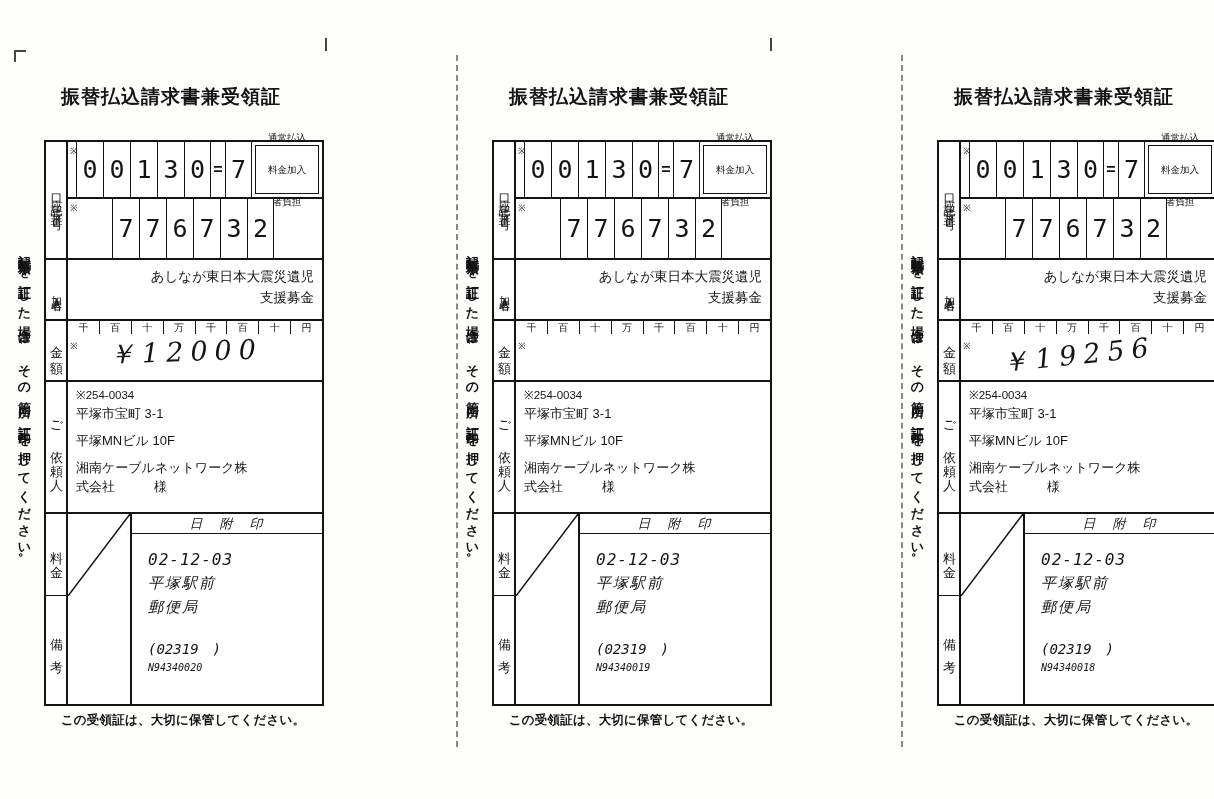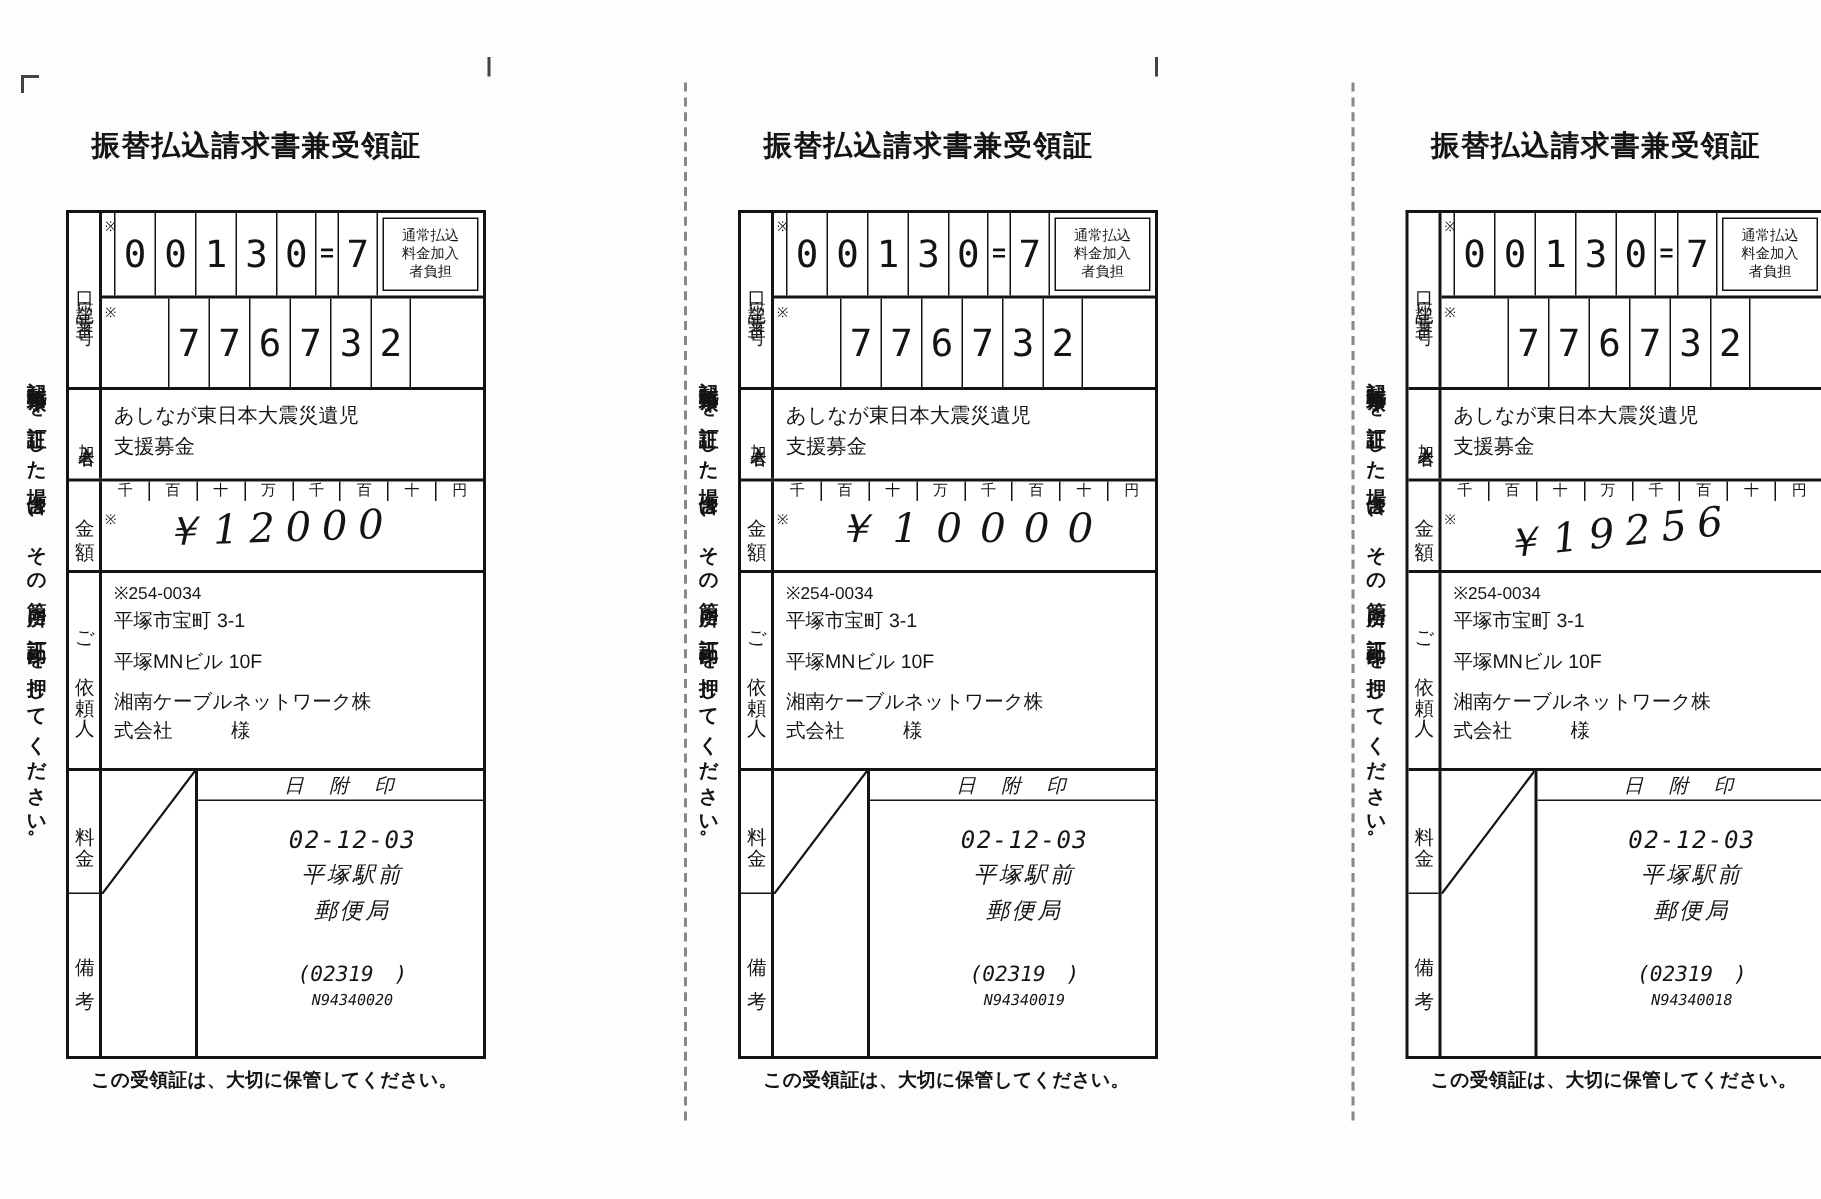--- a/index.html
+++ b/index.html
@@ -59,24 +59,24 @@
   .acct-sub1 { height:57px; border-bottom:2px solid #141414; position:relative; display:flex; align-items:stretch; }
   .acct-sub2 { flex:1; position:relative; display:flex; align-items:stretch; }
   .star { position:absolute; left:2px; top:2px; font-size:9px; }
   .dcell { width:27px; border-left:1.5px solid #141414; display:flex; align-items:center; justify-content:center;
            font-family:"DejaVu Sans Mono", monospace; font-size:25px; }
   .dcell.bR { border-right:1.5px solid #141414; }
   .sp1 { width:8px; flex:none; } .sp2 { width:44px; flex:none; }
   .sep-cell { width:14px; display:flex; align-items:center; justify-content:center;
               font-size:16px; font-weight:700; flex:none; }
   .fee-note-box { flex:1; margin:3px 3px; border:1.5px solid #141414; display:flex; flex-direction:column;
-                  align-items:center; justify-content:center; font-size:9.5px; line-height:12px; }
-
-  
-  .sub-name { padding:7px 8px; font-size:13.5px; line-height:1.55; font-weight:500; }
+                  align-items:center; justify-content:center; font-size:9.5px; line-height:12px;gap:20px; }
+
+  
+  .sub-name { padding:7px 8px; font-size:13.5px; line-height:1.55; font-weight:500;text-align:right; }
 
   
   .amount-area { position:relative; flex:1; }
   .unit-strip { display:flex; height:13px; }
   .ucell { flex:1; text-align:center; font-size:10px; line-height:13px; border-right:1px solid #141414; }
   .ucell:last-child { border-right:none; }
   .amount-star { position:absolute; left:2px; top:18px; font-size:9px; }
   .amount-value { position:absolute; left:40px; top:13px; font-family:"DejaVu Serif", serif;
                   font-style:italic; font-size:27px; letter-spacing:7px; white-space:nowrap; }
   #receipt-0 .amount-value { transform:rotate(-2deg); }
@@ -91,21 +91,21 @@
   .cl3 { margin-top:9px; }
   .cl4 { margin-top:1px; }
   .fee-labels { width:22px; border-right:2px solid #141414; display:flex; flex-direction:column; flex:none; }
   .fee-label-cell { height:82px; border-bottom:1.5px solid #141414; display:flex; align-items:center; justify-content:center; }
   .remarks-label-cell { flex:1; display:flex; align-items:center; justify-content:center; }
   .fee-cell { width:62px; position:relative; flex:none; }
   .diag { position:absolute; left:0; top:0; }
   .stamp-box { flex:1; border-left:2px solid #141414; display:flex; flex-direction:column; min-width:0;font-style:italic; }
   .stamp-header { height:20px; border-bottom:1.5px solid #141414; text-align:center;
                   font-size:13px; line-height:19px; letter-spacing:2px; }
-  .stamp-body { flex:1; padding:16px 0 12px 16px;text-align:center; }
+  .stamp-body { flex:1; padding:16px 0 12px 16px; }
   .stamp-date { font-size:16px; letter-spacing:1px; font-family:"DejaVu Sans Mono", monospace; }
   .stamp-office { font-size:15px; margin-top:5px; letter-spacing:2px; }
   .stamp-code { margin-top:24px; font-size:14px; font-family:"DejaVu Sans Mono", monospace; }
   .stamp-serial { margin-top:3px; font-size:10px; font-family:"DejaVu Sans Mono", monospace; }
 
   .footer-note { position:absolute; top:672px; left:12px; width:100%; text-align:center;
                  font-size:12.5px; font-weight:700; letter-spacing:0.2px; }
 </style>
 </head>
 <body>
@@ -299,21 +299,20 @@
             <span class="ucell">千</span>
             <span class="ucell">百</span>
             <span class="ucell">十</span>
             <span class="ucell">万</span>
             <span class="ucell">千</span>
             <span class="ucell">百</span>
             <span class="ucell">十</span>
             <span class="ucell">円</span>
           </div>
           <span class="amount-star">※</span>
-          <div class="amount-value">￥10000</div>
         </div>
       </div>
     </div>
 
     <div class="row row-client">
       <div class="label-col">
         <span class="vlabel lbl-client">ご依頼人</span>
       </div>
       <div class="content-col">
         <div class="client-area">

